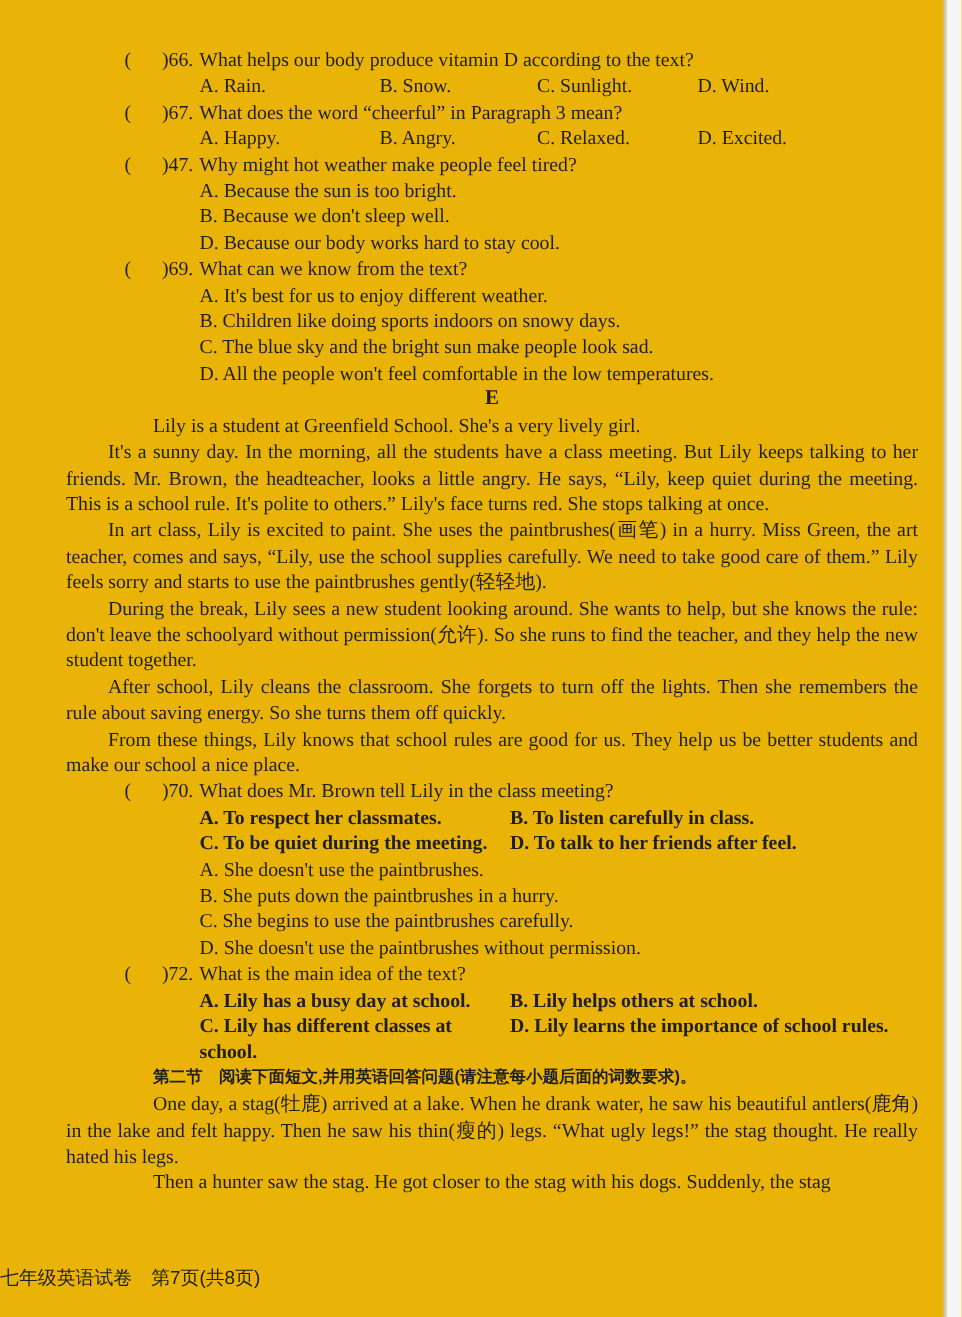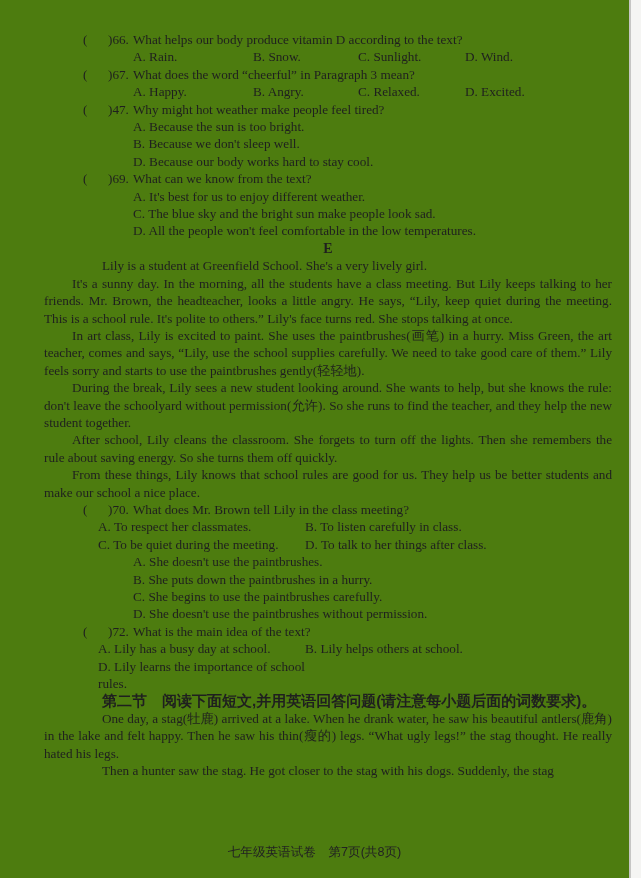--- a/index.html
+++ b/index.html
@@ -1,19 +1,19 @@
 <!DOCTYPE html>
 <html><head>
 <meta charset="utf-8">
 <style>
   html, body { margin:0; padding:0; background:#ffffff; }
   .page {
     position:relative;
     width:641px; height:878px;
-    background:#4d7c0f;
+    background:#eab308;
     font-family:"Liberation Serif", serif;
     font-size:13.2px;
     line-height:17.4px;
     color:#1f1f1f;
     overflow:hidden;
   }
   .scan-strip {
     position:absolute; top:0; bottom:0; right:0; width:10px;
     background:#f5f5f3;
   }
@@ -23,36 +23,35 @@
   }
   .content {
     position:absolute; left:44px; top:31px; width:568px;
   }
   
   .q-head { padding-left:39px; }
   .q-bracket { display:inline-block; width:25px; }
   .q-text { padding-left:4px; }
   
   .opts-4 { display:grid; grid-template-columns:120px 105px 107px 1fr; margin-left:89px; }
-  .opts-2 { display:grid; grid-template-columns:207px 1fr; margin-left:54px; }
+  .opts-2 { display:grid; grid-template-columns:207px 1fr; margin-left:89px;font-weight:bold; }
   .opt-line { margin-left:89px; }
   
   .para { margin:0; text-align:justify; text-indent:28px; }
   .para.big-indent { text-indent:58px; }
   .section-e {
     text-align:center; font-weight:bold; font-size:14px;
   }
   .section2-heading {
     font-family:"Liberation Sans", sans-serif;
-    font-weight:bold; font-size:15px;
+    font-weight:bold; font-size:11px;
     padding-left:58px;
   }
   .footer {
     position:absolute; left:0; top:844px; width:629px;
-    text-align:center;
     font-family:"Liberation Sans", sans-serif;
     font-size:12.6px; color:#222;
   }
 </style>
 </head>
 <body>
 
 <div class="page">
 
   <div class="content">
@@ -88,58 +87,60 @@
       <div class="opt-line">A. Because the sun is too bright.</div>
       <div class="opt-line">B. Because we don't sleep well.</div>
       <div class="opt-line">D. Because our body works hard to stay cool.</div>
     </div>
 
     <div>
       <div class="q-head">
         <span class="q-bracket">(</span><span>)69.</span><span class="q-text">What can we know from the text?</span>
       </div>
       <div class="opt-line">A. It's best for us to enjoy different weather.</div>
+      <div class="opt-line">B. Children like doing sports indoors on snowy days.</div>
       <div class="opt-line">C. The blue sky and the bright sun make people look sad.</div>
       <div class="opt-line">D. All the people won't feel comfortable in the low temperatures.</div>
     </div>
 
     <div class="section-e">E</div>
     <p class="para big-indent">Lily is a student at Greenfield School. She's a very lively girl.</p>
     <p class="para">It's a sunny day. In the morning, all the students have a class meeting. But Lily keeps talking to her friends. Mr. Brown, the headteacher, looks a little angry. He says, “Lily, keep quiet during the meeting. This is a school rule. It's polite to others.” Lily's face turns red. She stops talking at once.</p>
     <p class="para">In art class, Lily is excited to paint. She uses the paintbrushes(画笔) in a hurry. Miss Green, the art teacher, comes and says, “Lily, use the school supplies carefully. We need to take good care of them.” Lily feels sorry and starts to use the paintbrushes gently(轻轻地).</p>
     <p class="para">During the break, Lily sees a new student looking around. She wants to help, but she knows the rule: don't leave the schoolyard without permission(允许). So she runs to find the teacher, and they help the new student together.</p>
     <p class="para">After school, Lily cleans the classroom. She forgets to turn off the lights. Then she remembers the rule about saving energy. So she turns them off quickly.</p>
     <p class="para">From these things, Lily knows that school rules are good for us. They help us be better students and make our school a nice place.</p>
 
     <div>
       <div class="q-head">
         <span class="q-bracket">(</span><span>)70.</span><span class="q-text">What does Mr. Brown tell Lily in the class meeting?</span>
       </div>
       <div class="opts-2">
         <span>A. To respect her classmates.</span>
         <span>B. To listen carefully in class.</span>
         <span>C. To be quiet during the meeting.</span>
-        <span>D. To talk to her things after class.</span>
+        <span>D. To talk to her friends after feel.</span>
       </div>
     </div>
 
     <div>
       <div class="opt-line">A. She doesn't use the paintbrushes.</div>
       <div class="opt-line">B. She puts down the paintbrushes in a hurry.</div>
       <div class="opt-line">C. She begins to use the paintbrushes carefully.</div>
       <div class="opt-line">D. She doesn't use the paintbrushes without permission.</div>
     </div>
 
     <div>
       <div class="q-head">
         <span class="q-bracket">(</span><span>)72.</span><span class="q-text">What is the main idea of the text?</span>
       </div>
       <div class="opts-2">
         <span>A. Lily has a busy day at school.</span>
         <span>B. Lily helps others at school.</span>
+        <span>C. Lily has different classes at school.</span>
         <span>D. Lily learns the importance of school rules.</span>
       </div>
     </div>
 
     <div class="section2-heading">第二节　阅读下面短文,并用英语回答问题(请注意每小题后面的词数要求)。</div>
     <p class="para big-indent">One day, a stag(牡鹿) arrived at a lake. When he drank water, he saw his beautiful antlers(鹿角) in the lake and felt happy. Then he saw his thin(瘦的) legs. “What ugly legs!” the stag thought. He really hated his legs.</p>
     <p class="para big-indent">Then a hunter saw the stag. He got closer to the stag with his dogs. Suddenly, the stag</p>
 
   </div>
 

